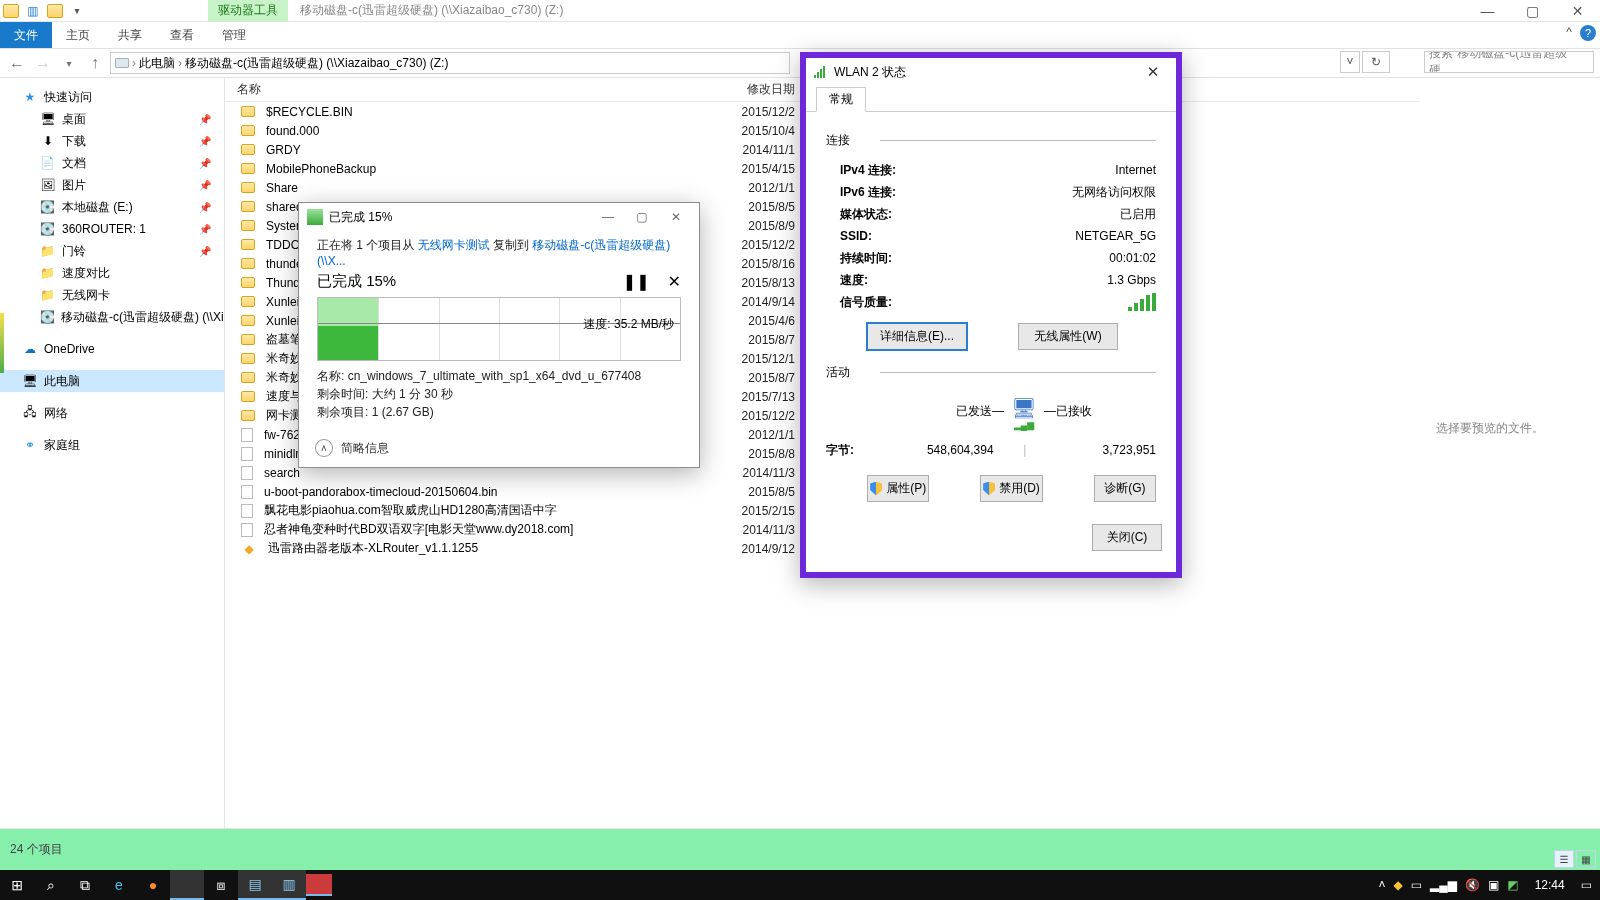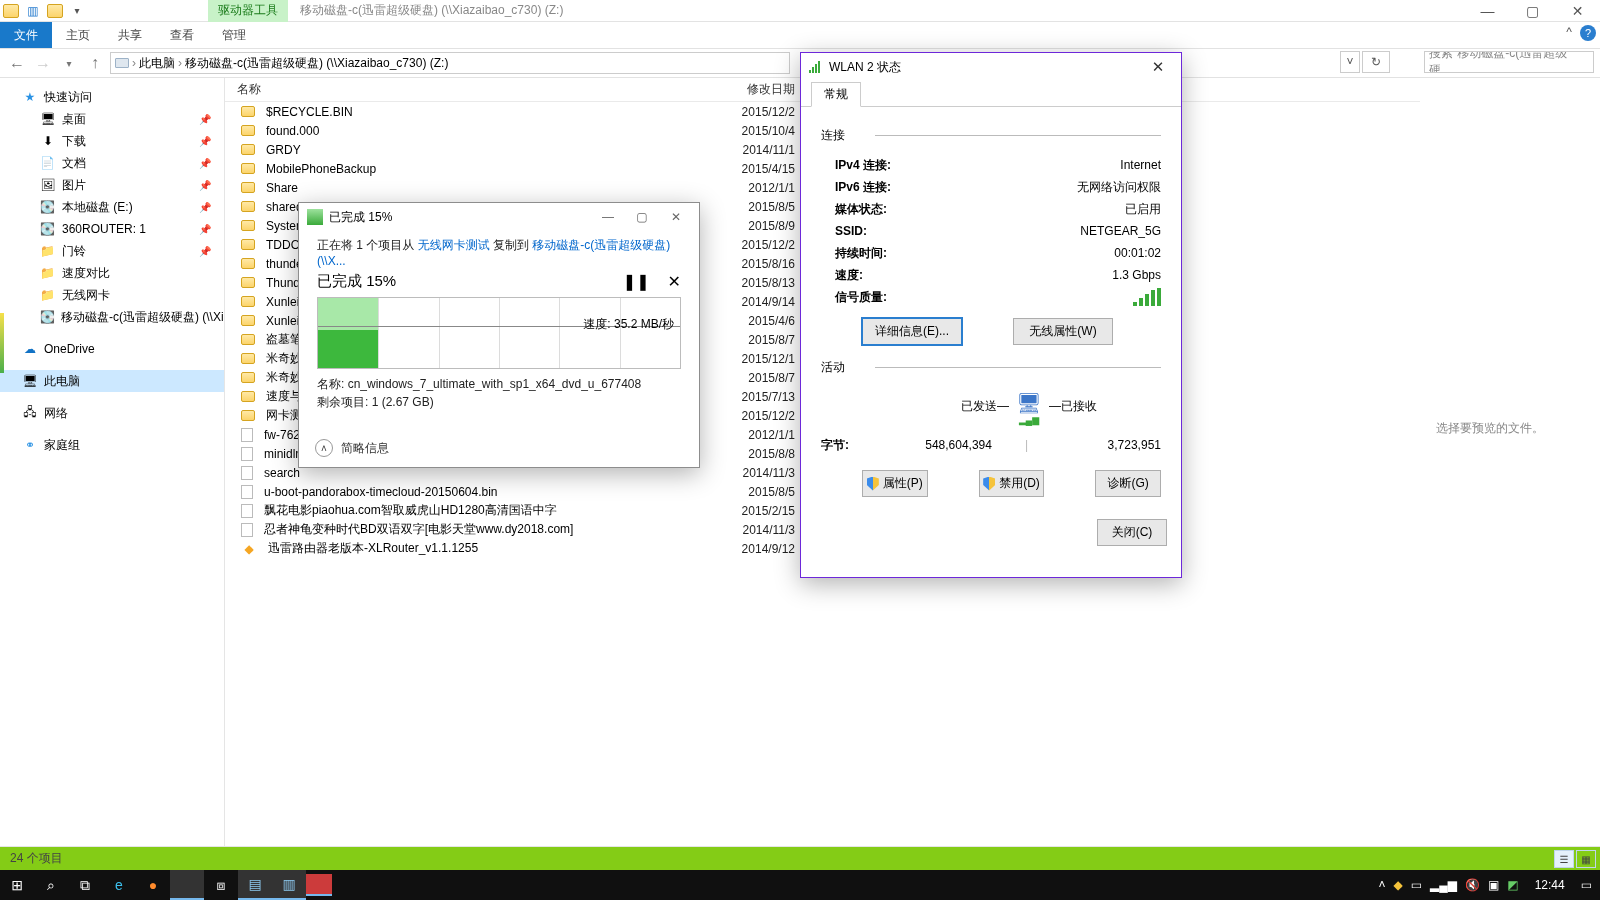--- a/index.html
+++ b/index.html
@@ -50,48 +50,48 @@
 .file-row { display: flex; align-items: center; height: 19px; padding-left: 16px; gap: 11px; white-space: nowrap; overflow: hidden; }
 .file-row .date { margin-left: auto; margin-right: 10px; color: #222; }
 .fico { width: 16px; height: 16px; display: inline-flex; align-items: center; justify-content: center; }
 .fico.folder { background: linear-gradient(#ffe9a6,#fcd46b); border: 1px solid #d5a420; border-radius: 2px; width: 14px; height: 11px; }
 .fico.doc { border: 1px solid #bbb; width: 12px; height: 14px; background: #fff; }
 
 
 .preview-text { position: absolute; right: 20px; top: 420px; color: #888; width: 180px; text-align: center; }
 
 
-.statusbar { position: absolute; bottom: 0; left: 0; right: 0; height: 24px; background: #84cc16; border-top: 1px solid #e5e5e5; padding-left: 10px; display: flex; align-items: center; color: #444; }
+.statusbar { position: absolute; bottom: 0; left: 0; right: 0; height: 42px; background: #86efac; border-top: 1px solid #e5e5e5; padding-left: 10px; display: flex; align-items: center; color: #444; }
 .viewbtns { position: absolute; right: 4px; bottom: 2px; display: flex; gap: 2px; }
 .viewbtns > div { width: 20px; height: 18px; border: 1px solid #c0d5ea; display: flex; align-items: center; justify-content: center; font-size: 10px; }
 
 
 .copydlg { position: absolute; left: 298px; top: 202px; width: 402px; height: 266px; background: #fff; border: 1px solid #8d8d8d; box-shadow: 0 6px 24px rgba(0,0,0,0.3); }
 .copydlg .titlebar { height: 28px; display: flex; align-items: center; padding: 0 8px; color: #000; }
 .copydlg .titlebar .tico { width: 16px; height: 16px; background: linear-gradient(#9de29d,#3aaa3a); margin-right: 6px; }
 .copydlg .wc { margin-left: auto; display: flex; gap: 4px; }
 .copydlg .wc > div { width: 30px; height: 22px; display: flex; align-items: center; justify-content: center; color: #666; }
 .copydlg .body { padding: 6px 18px; }
 .copydlg .row1 { font-size: 12px; color: #222; margin-bottom: 4px; }
 .copydlg .link { color: #0066cc; text-align: right; }
 .copydlg .row2 { font-size: 15px; margin-bottom: 6px; display: flex; align-items: center; }
 .copydlg .ctrls { margin-left: auto; display: flex; gap: 18px; font-size: 16px; }
-.chart { border: 1px solid #bcbcbc; height: 72px; position: relative; background: #fff; margin-bottom: 6px; }
+.chart { border: 1px solid #bcbcbc; height: 64px; position: relative; background: #fff; margin-bottom: 6px; }
 .chart .grid { position: absolute; inset: 0; }
 .chart .gline { position: absolute; top: 0; bottom: 0; width: 1px; background: #dcdcdc; }
 .chart .bar { position: absolute; left: 0; width: 16.6%; background: #a8e8a8; top: 0; bottom: 0; }
 .chart .bar2 { position: absolute; left: 0; width: 16.6%; height: 55%; bottom: 0; background: #3db83d; }
 .chart .baseline { position: absolute; left: 0; right: 0; top: 40%; border-top: 1px solid #888; }
 .chart .speed { position: absolute; right: 6px; top: 18px; font-size: 12px; color: #000; background: transparent; }
 .copydlg .details { font-size: 12px; color: #222; line-height: 1.5; }
 .copydlg .collapse { position: absolute; bottom: 10px; left: 16px; display: flex; align-items: center; gap: 8px; color: #333; }
 .copydlg .collapse .circ { width: 18px; height: 18px; border: 1px solid #999; border-radius: 50%; display: flex; align-items: center; justify-content: center; font-size: 10px; }
 
 
-.wlandlg { position: absolute; left: 800px; top: 52px; width: 382px; height: 526px; background: #fff; border: 1px solid #6d28d9; box-shadow: 0 6px 24px rgba(0,0,0,0.3); }
+.wlandlg { position: absolute; left: 800px; top: 52px; width: 382px; height: 526px; background: #fff; border: 6px solid #6d28d9; box-shadow: 0 6px 24px rgba(0,0,0,0.3); }
 .wlandlg .wtitle { height: 28px; display: flex; align-items: center; padding: 0 8px; border-bottom: none; }
 .wlandlg .wtitle .sigico { width: 14px; height: 12px; display: inline-flex; align-items: flex-end; gap: 1px; margin-right: 6px; }
 .sigbar { width: 2px; background: #3aaa3a; }
 .wlandlg .wclose { margin-left: auto; width: 30px; text-align: center; color: #333; font-size: 15px; }
 .wlandlg .tabs { display: flex; padding-left: 10px; height: 26px; border-bottom: 1px solid #ccc; }
 .wlandlg .tabs .tab { border: 1px solid #ccc; border-bottom: 1px solid #fff; padding: 3px 12px; position: relative; top: 1px; background: #fff; }
 .wlandlg .content { padding: 12px 20px; }
 .grp-hdr { display: flex; align-items: center; margin: 8px 0 10px; gap: 20px; }
 .grp-hdr .line { flex: 1; border-top: 1px solid #bbb; margin-left: 10px; }
 .kv { display: flex; justify-content: space-between; height: 22px; align-items: center; }
@@ -422,20 +422,21 @@
           <div class="gline" style="left:66.6%"></div>
           <div class="gline" style="left:83.3%"></div>
       </div>
       <div class="bar"></div>
       <div class="bar2"></div>
       <div class="baseline"></div>
       <div class="speed">速度: 35.2 MB/秒</div>
     </div>
     <div class="details">
       <div><span>名称: </span><span>cn_windows_7_ultimate_with_sp1_x64_dvd_u_677408</span></div>
+      <div><span>剩余时间: </span><span>大约 1 分 30 秒</span></div>
       <div><span>剩余项目: </span><span>1 (2.67 GB)</span></div>
     </div>
   </div>
   <div class="collapse">
     <div class="circ">˄</div>
     <span>简略信息</span>
   </div>
 </div>
 
 <div class="wlandlg">

